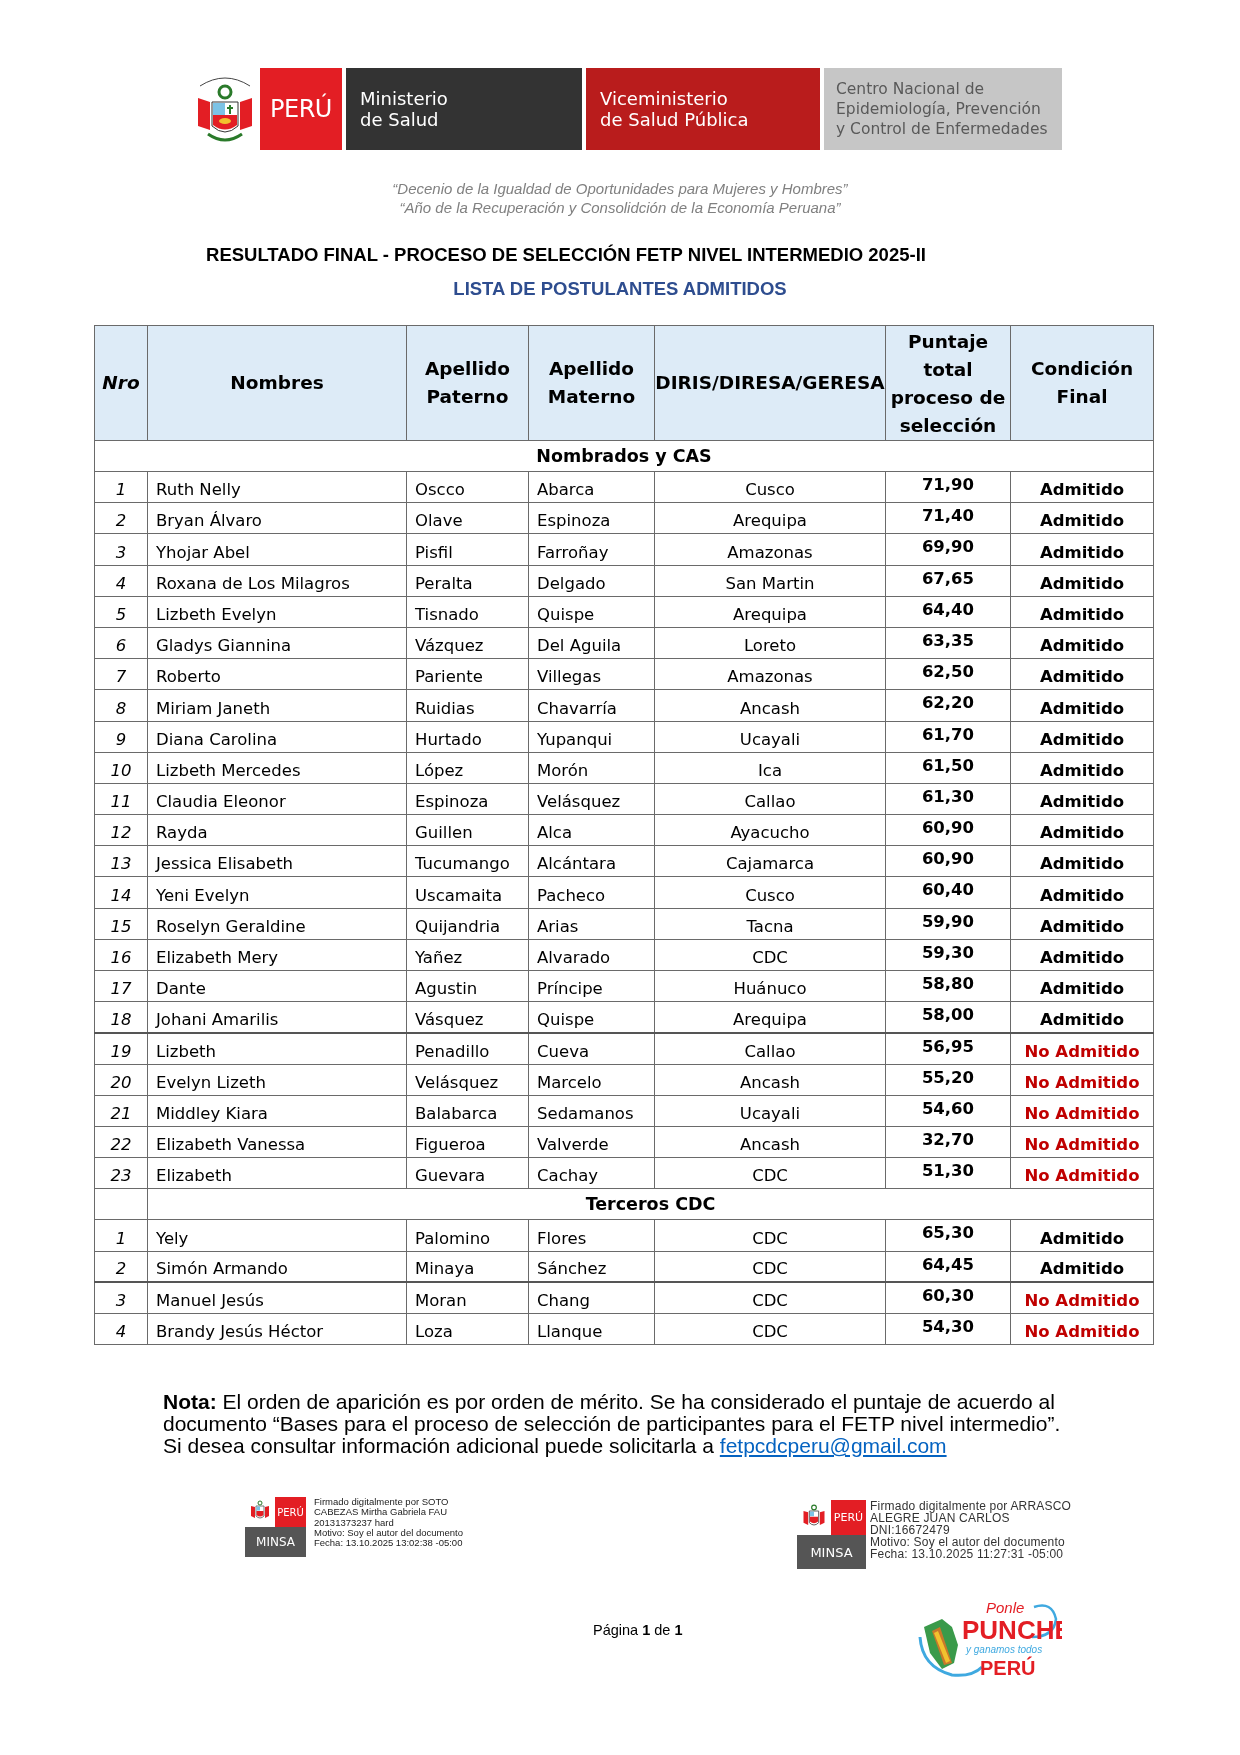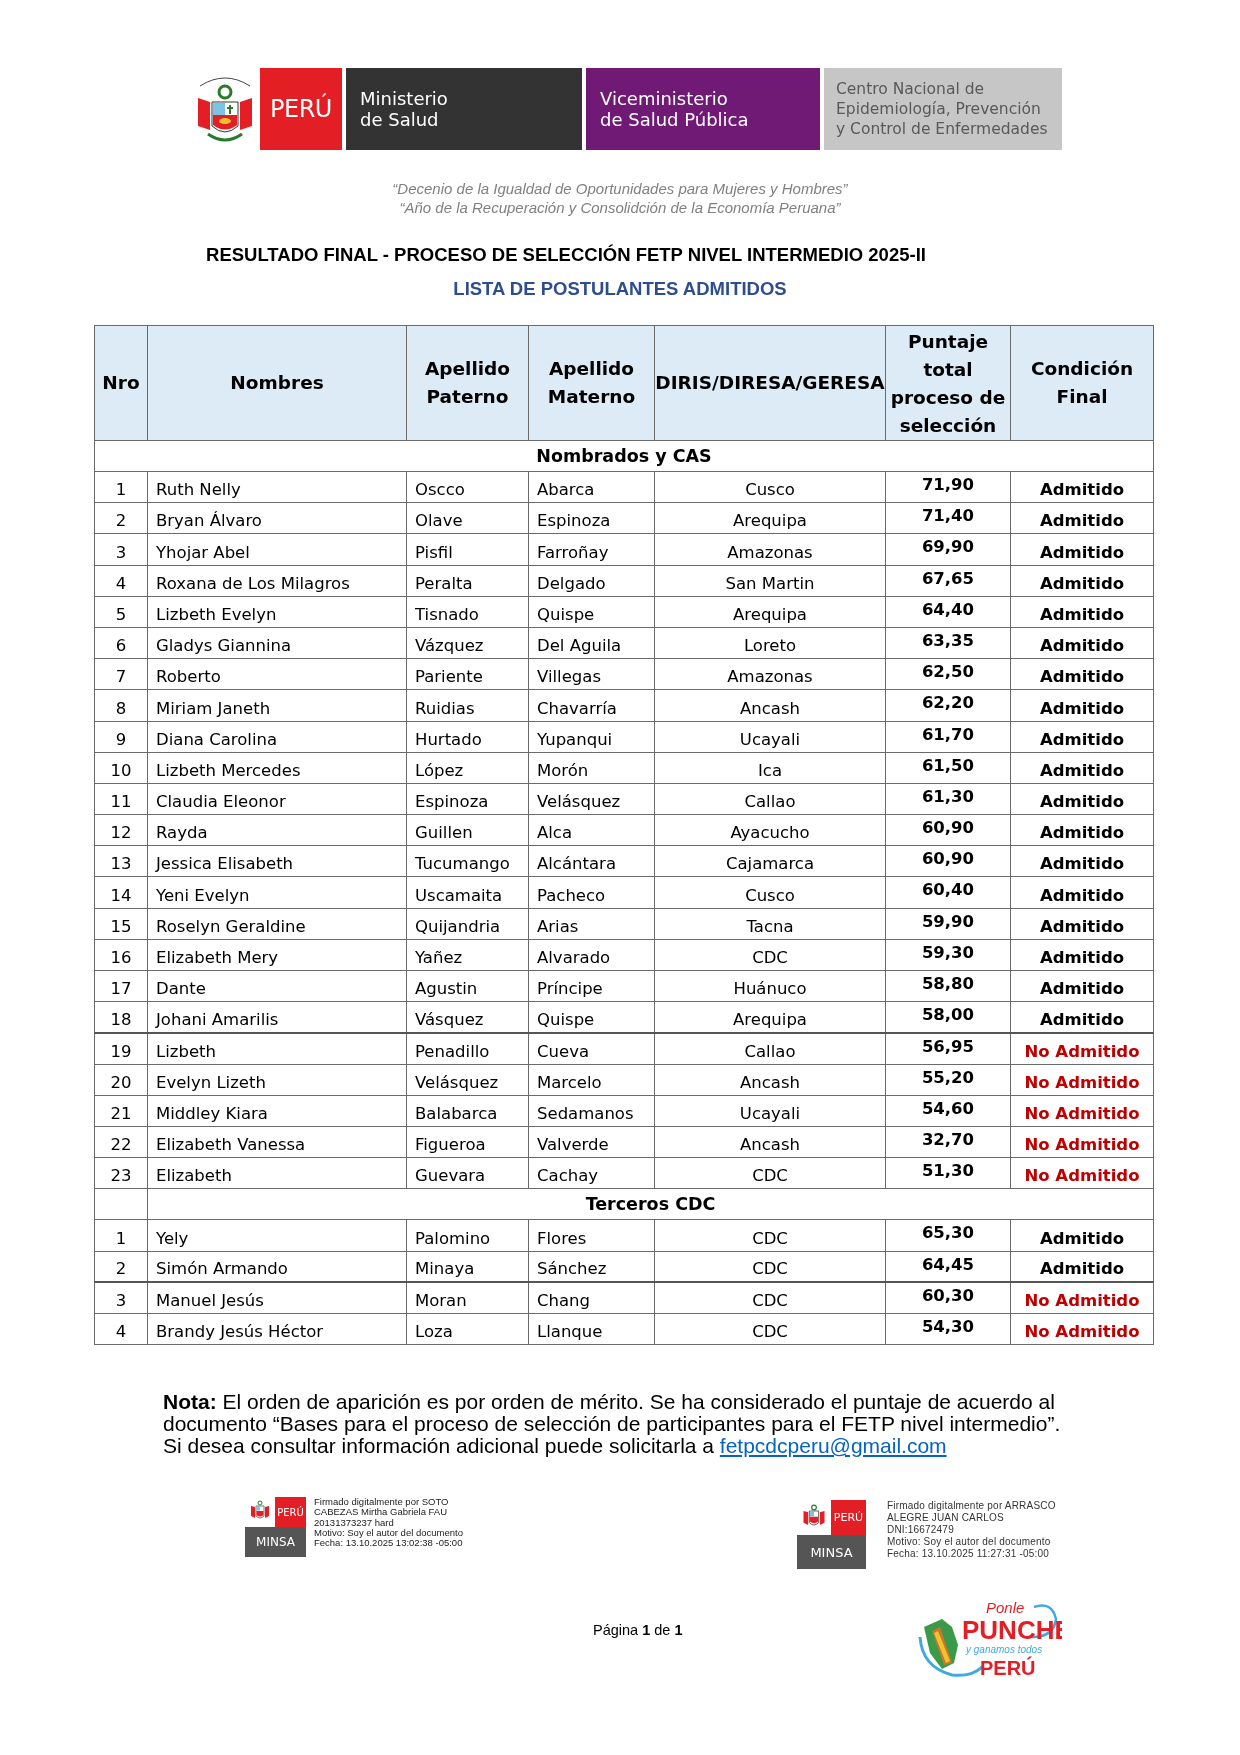--- a/index.html
+++ b/index.html
@@ -6,36 +6,36 @@
   html, body { width: 1240px; height: 1755px; background: #ffffff; }
   body { position: relative; font-family: "Liberation Sans", sans-serif; color: #000; overflow: hidden; }
 
   
   .logo-band { position: absolute; top: 68px; left: 192px; height: 82px; display: flex; }
   .coat { width: 66px; height: 82px; position: relative; margin-right: 2px; }
   .coat svg { width: 66px; height: 82px; }
   .peru-red { width: 82px; height: 82px; background: #e31e24; color: #fff; font-family: "DejaVu Sans", sans-serif; font-size: 24px; display: flex; align-items: center; justify-content: center; letter-spacing: -0.5px; }
   .band-box { height: 82px; display: flex; flex-direction: column; justify-content: center; padding-left: 14px; font-family: "DejaVu Sans", sans-serif; line-height: 21px; }
   .band-minsa { width: 236px; background: #333333; color: #fff; font-size: 18px; margin-left: 4px; }
-  .band-vice { width: 234px; background: #701a75; color: #fff; font-size: 18px; margin-left: 4px; }
+  .band-vice { width: 234px; background: #b91c1c; color: #fff; font-size: 18px; margin-left: 4px; }
   .band-cdc { width: 238px; background: #c6c6c6; color: #595959; font-size: 15.5px; margin-left: 4px; line-height: 20px; padding-left: 12px; }
 
   .motto { position: absolute; left: 0; width: 1240px; text-align: center; font-style: italic; color: #808080; font-size: 15px; font-family: "Liberation Sans", sans-serif; }
   .motto.m1 { top: 180px; }
   .motto.m2 { top: 199px; }
 
   .title { position: absolute; top: 244px; left: 0; width: 1132px; text-align: center; font-weight: bold; font-size: 18.5px; color: #000; }
   .subtitle { position: absolute; top: 278px; left: 0; width: 1240px; text-align: center; font-weight: bold; font-size: 18.5px; color: #2e4d8f; }
 
   
   .tbl { position: absolute; top: 325px; left: 94px; border-collapse: collapse; font-family: "DejaVu Sans", sans-serif; font-size: 16.5px; }
   .tbl th, .tbl td { border: 1.5px solid #6a6a6a; }
   .tbl th { background: #ddebf7; font-weight: bold; text-align: center; vertical-align: middle; font-size: 18.5px; line-height: 28px; height: 112px; }
   .tbl td { height: 31.2px; padding: 0 8px; vertical-align: bottom; padding-bottom: 1px; line-height: 22px; }
-  .c-nro { width: 53px; text-align: center; }
+  .c-nro { width: 53px; text-align: center; font-style: italic; }
   .c-nom { width: 259px; }
   .c-pat { width: 122px; }
   .c-mat { width: 126px; }
   .c-dir { width: 231px; text-align: center; }
   .c-pun { width: 125px; text-align: center; font-weight: bold; vertical-align: top !important; padding-top: 2px !important; }
   .c-con { width: 143px; text-align: center; font-weight: bold; }
   .tbl td.c-nro, .tbl td.c-dir, .tbl td.c-con { padding-left: 4px; padding-right: 4px; }
   .section td { font-weight: bold; text-align: center; font-size: 17.5px; height: 31px; vertical-align: middle; }
   .no-adm { color: #c00000; }
   .tbl tr.thick-bottom td { border-bottom: 2.5px solid #555; }
@@ -56,21 +56,21 @@
   .sig .txt { font-family: "Liberation Sans", sans-serif; color: #222; }
   .sig1 { top: 1497px; left: 245px; }
   .sig1 .mini-coat { width: 30px; height: 30px; }
   .sig1 .mini-peru { width: 31px; height: 30px; font-size: 10px; }
   .sig1 .mini-minsa { width: 61px; height: 30px; font-size: 12px; }
   .sig1 .txt { font-size: 9.5px; line-height: 10.3px; margin-left: 8px; margin-top: 0px; }
   .sig2 { top: 1500px; left: 797px; }
   .sig2 .mini-coat { width: 34px; height: 35px; }
   .sig2 .mini-peru { width: 35px; height: 35px; font-size: 11px; }
   .sig2 .mini-minsa { width: 69px; height: 34px; font-size: 13px; }
-  .sig2 .txt { font-size: 10px; line-height: 12px; margin-left: 21px; color: #333; letter-spacing: 0.2px; }
+  .sig2 .txt { font-size: 12px; line-height: 12px; margin-left: 4px; color: #333; letter-spacing: 0.2px; }
 
   .page-num { position: absolute; top: 1622px; left: 593px; font-size: 14.5px; font-family: "Liberation Sans", sans-serif; }
   .page-num b { font-weight: bold; }
 
   .campaign { position: absolute; top: 1597px; left: 912px; width: 150px; height: 85px; }
 </style>
 </head>
 <body>
 
 <div class="logo-band">

